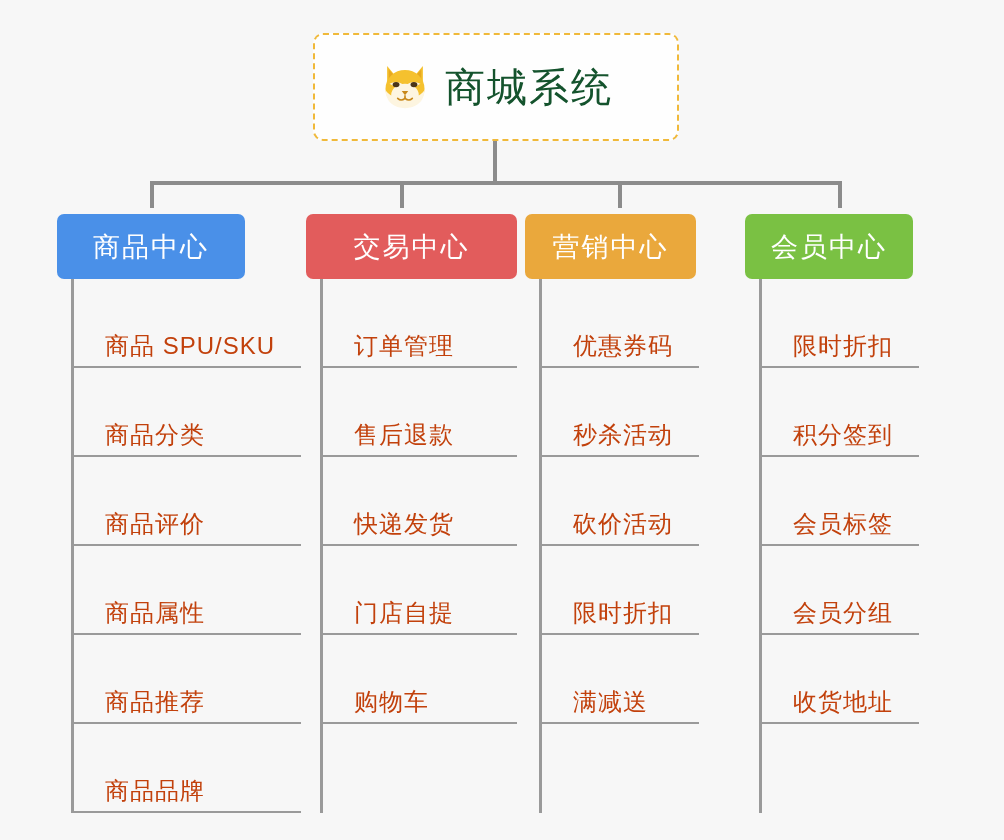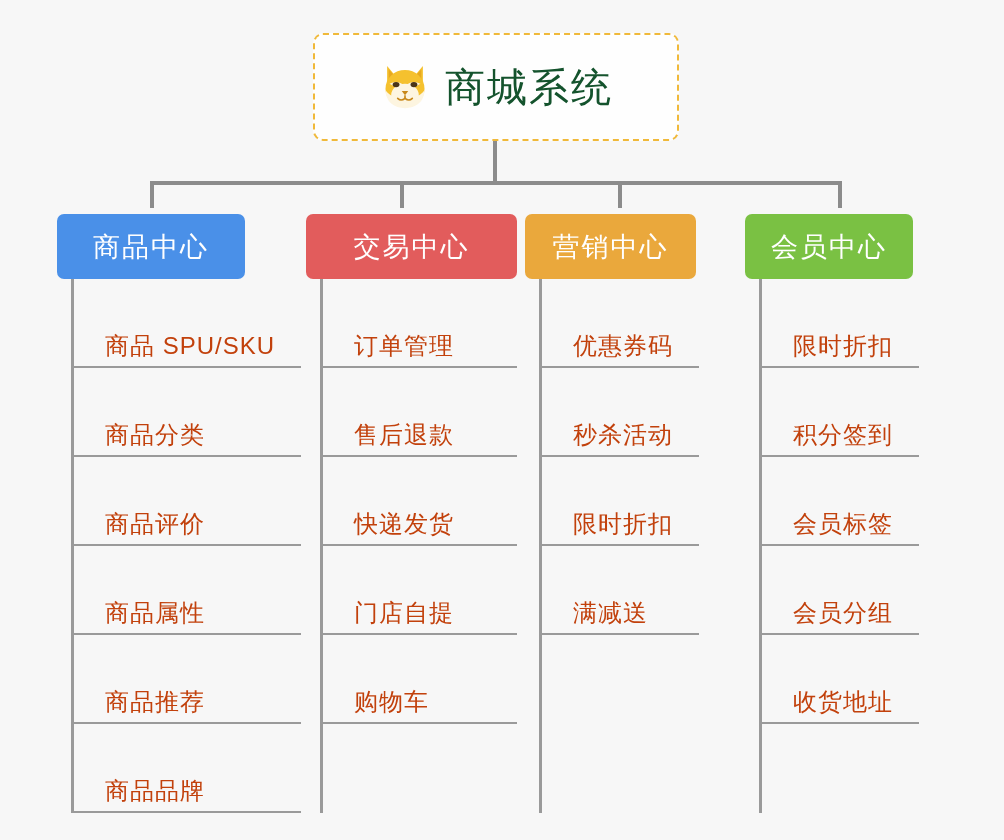--- a/index.html
+++ b/index.html
@@ -276,20 +276,26 @@
           </div>
         </div>
         <div class="leaf">
           <div class="leaf-wrap">
             <div class="leaf-label">秒杀活动</div>
             <div class="leaf-rule"></div>
           </div>
         </div>
         <div class="leaf">
           <div class="leaf-wrap">
+            <div class="leaf-label">砍价活动</div>
+            <div class="leaf-rule"></div>
+          </div>
+        </div>
+        <div class="leaf">
+          <div class="leaf-wrap">
             <div class="leaf-label">限时折扣</div>
             <div class="leaf-rule"></div>
           </div>
         </div>
         <div class="leaf">
           <div class="leaf-wrap">
             <div class="leaf-label">满减送</div>
             <div class="leaf-rule"></div>
           </div>
         </div>

